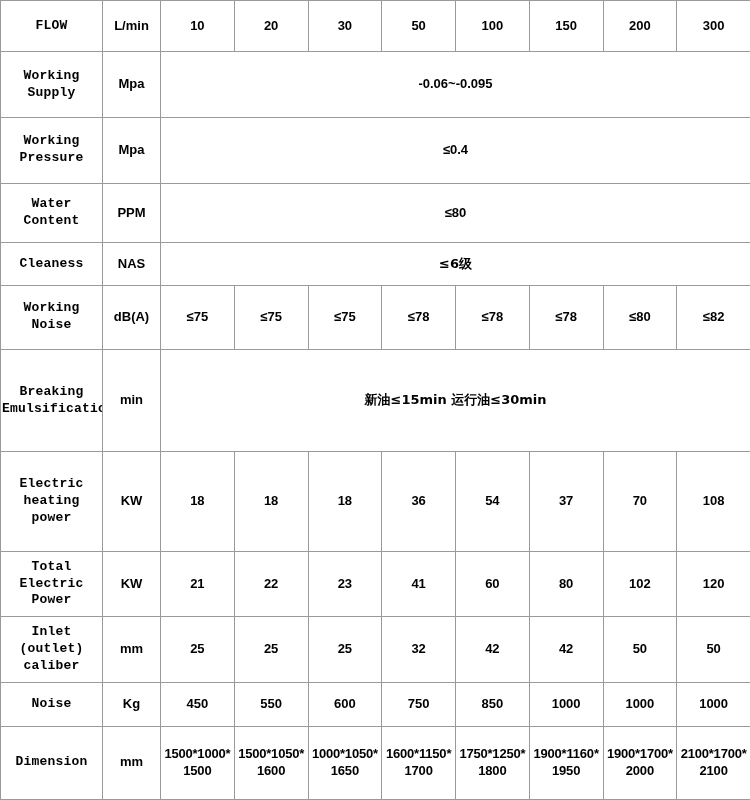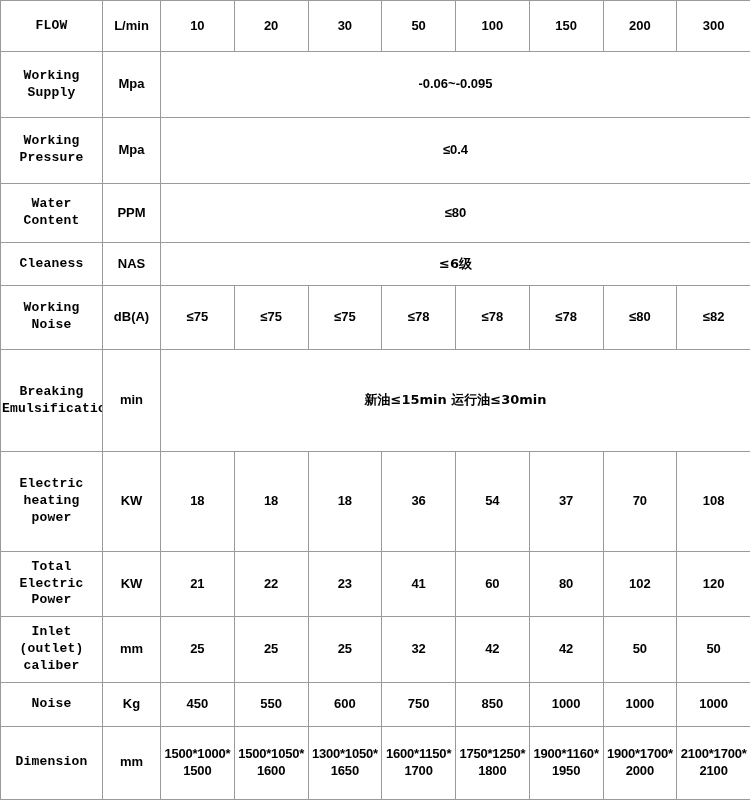--- a/index.html
+++ b/index.html
@@ -184,21 +184,21 @@
         <td class="val"><span>850</span></td>
         <td class="val"><span>1000</span></td>
         <td class="val"><span>1000</span></td>
         <td class="val"><span>1000</span></td>
       </tr>
       <tr style="height: 64px;">
         <td class="label"><span>Dimension</span></td>
         <td class="unit"><span>mm</span></td>
         <td class="val tight"><span>1500*1000*1500</span></td>
         <td class="val tight"><span>1500*1050*1600</span></td>
-        <td class="val tight"><span>1300*1050*1650</span></td>
+        <td class="val tight"><span>1000*1050*1650</span></td>
         <td class="val tight"><span>1600*1150*1700</span></td>
         <td class="val tight"><span>1750*1250*1800</span></td>
         <td class="val tight"><span>1900*1160*1950</span></td>
         <td class="val tight"><span>1900*1700*2000</span></td>
         <td class="val tight"><span>2100*1700*2100</span></td>
       </tr>
     </tbody>
 </table>
 
 </body></html>

